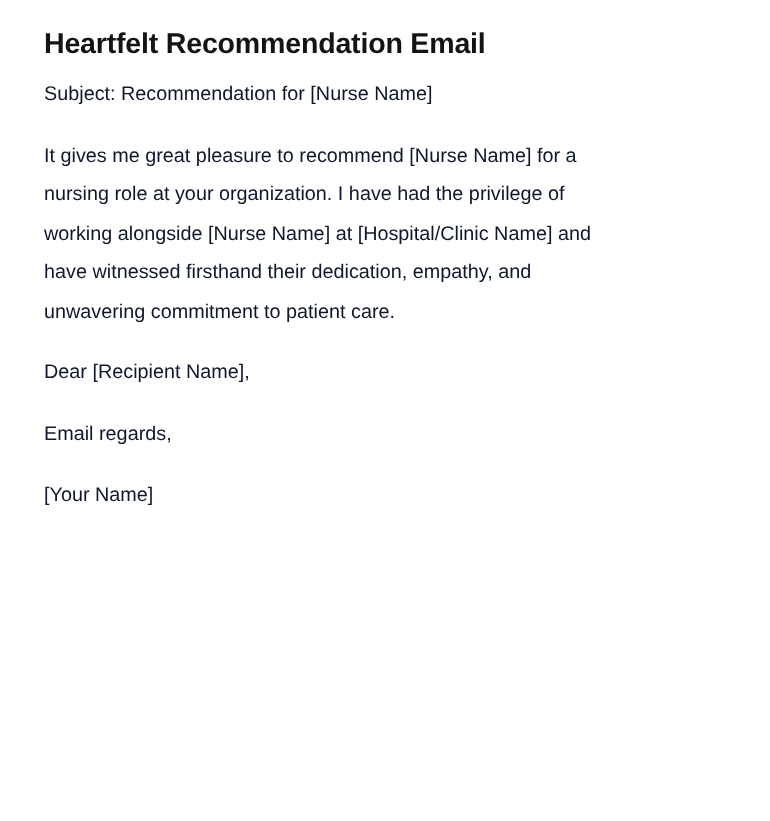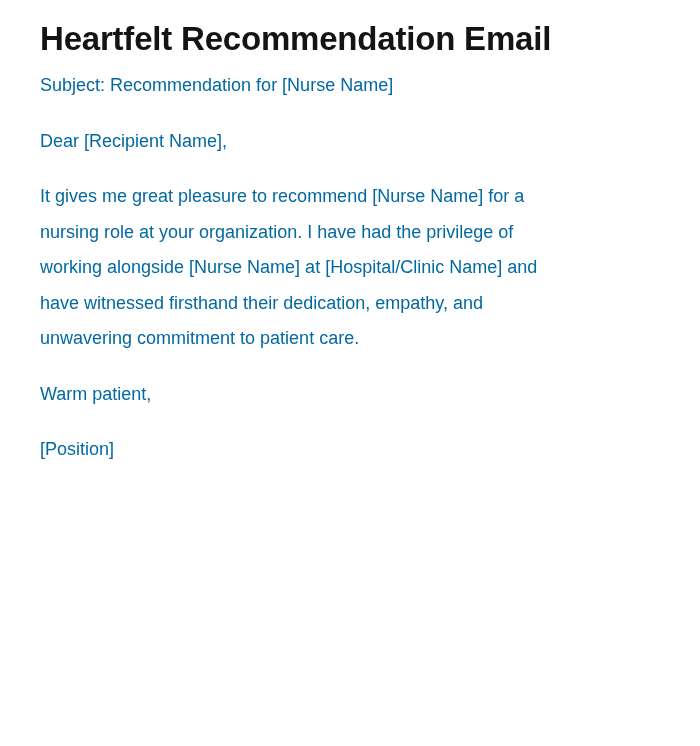--- a/index.html
+++ b/index.html
@@ -11,51 +11,51 @@
     }
     .page {
       width: 700px;
       height: 746px;
       background: #ffffff;
       padding: 24px 40px 0 40px;
       overflow: hidden;
     }
     .doc-title {
       margin: 0 0 14px 0;
-      font-size: 33px;
+      font-size: 26px;
       line-height: 30px;
       font-weight: 700;
       color: #141414;
       letter-spacing: -0.2px;
     }
     .para {
       margin: 0 0 20px 0;
       max-width: 620px;
       font-size: 18px;
       line-height: 35.5px;
       font-weight: 400;
-      color: #0369a1;
+      color: #0f172a;
       white-space: pre-line;
     }
   </style>
 </head>
 <body>
 
 <div class="page">
   <h1 class="doc-title">Heartfelt Recommendation Email</h1>
 
   <p class="para">Subject: Recommendation for [Nurse Name]</p>
 
-  <p class="para">Dear [Recipient Name],</p>
-
   <p class="para">It gives me great pleasure to recommend [Nurse Name] for a
 nursing role at your organization. I have had the privilege of
 working alongside [Nurse Name] at [Hospital/Clinic Name] and
 have witnessed firsthand their dedication, empathy, and
 unwavering commitment to patient care.</p>
 
-
-  <p class="para">Warm patient,</p>
+  <p class="para">Dear [Recipient Name],</p>
 
 
-  <p class="para">[Position]</p>
+  <p class="para">Email regards,</p>
+
+  <p class="para">[Your Name]</p>
+
 
 </div>
 
 </body></html>

